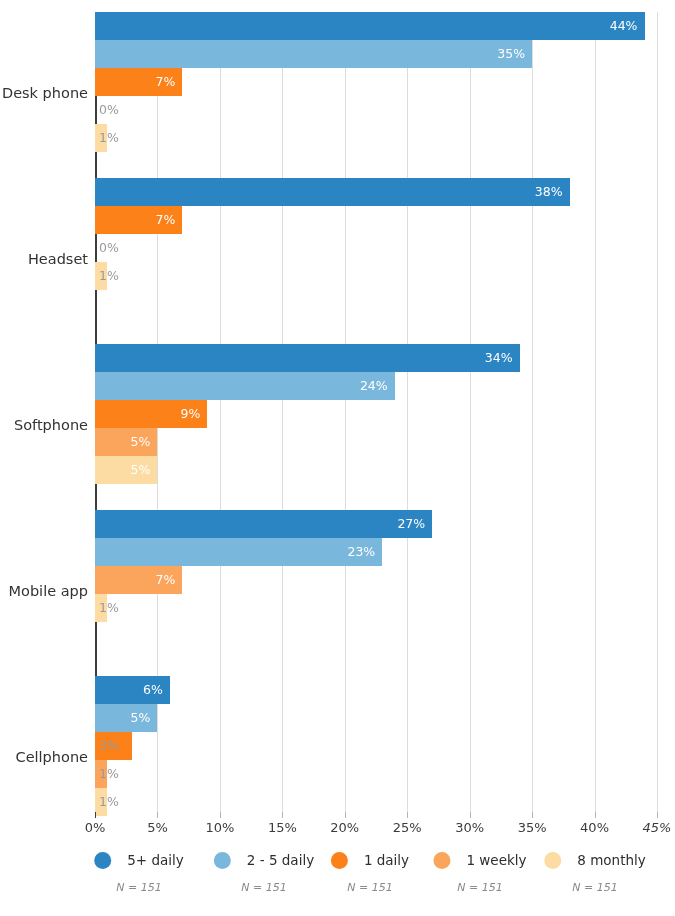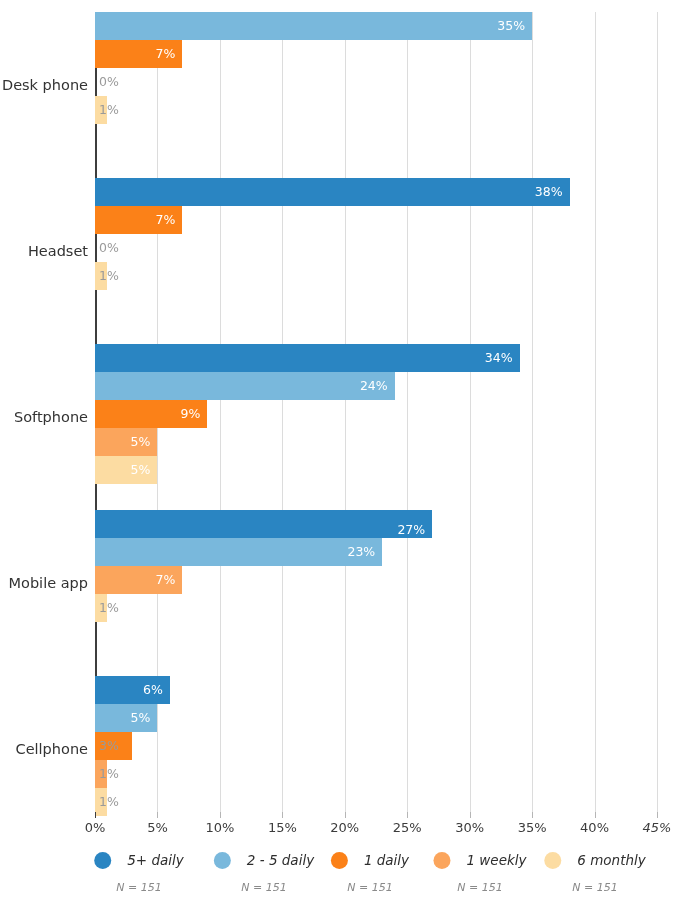--- a/index.html
+++ b/index.html
@@ -91,21 +91,21 @@
     right: 0;
     width: 88px;
     text-align: right;
     font-size: 14.5px;
     color: #333333;
     white-space: nowrap;
   }
   .cat-labels-col {
     position: absolute;
     left: 0;
-    top: 16px;
+    top: 24px;
     width: 88px;
     height: 800px;
   }
 
   
   .xaxis {
     position: absolute;
     left: 95px;
     top: 812px;
     width: 562px;
@@ -141,21 +141,20 @@
     top: 0;
     display: flex;
     flex-direction: column;
     align-items: center;
   }
   .legend-top {
     display: flex;
     align-items: center;
     gap: 16px;
     height: 24px;
-    font-style: italic;
   }
   .legend-swatch {
     width: 17px;
     height: 17px;
     border-radius: 50%;
     flex: none;
   }
   .legend-text {
     font-size: 13.5px;
     color: #2e2e2e;
@@ -190,20 +189,24 @@
         <div class="gridline" style="left: 249.778px;"></div>
         <div class="gridline" style="left: 312.222px;"></div>
         <div class="gridline" style="left: 374.667px;"></div>
         <div class="gridline" style="left: 437.111px;"></div>
         <div class="gridline" style="left: 499.556px;"></div>
         <div class="gridline" style="left: 562px;"></div>
       </div>
     <div class="axis-line"></div>
   <div class="group" style="top: 0px; height: 140px;">
         <div class="bar-row">
+          <div class="bar" style="width: 549.511px; background: rgb(42, 133, 194);"></div>
+          <div class="bar-label inside" style="left: 549.511px;">44%</div>
+        </div>
+        <div class="bar-row">
           <div class="bar" style="width: 437.111px; background: rgb(121, 184, 220);"></div>
           <div class="bar-label inside" style="left: 437.111px;">35%</div>
         </div>
         <div class="bar-row">
           <div class="bar" style="width: 87.4222px; background: rgb(251, 129, 24);"></div>
           <div class="bar-label inside" style="left: 87.4222px;">7%</div>
         </div>
         <div class="bar-row">
           <div class="bar-label outside" style="left: 0px; color: rgb(154, 154, 154);">0%</div>
         </div>
@@ -247,21 +250,21 @@
           <div class="bar-label inside" style="left: 62.4444px;">5%</div>
         </div>
         <div class="bar-row">
           <div class="bar" style="width: 62.4444px; background: rgb(252, 220, 162);"></div>
           <div class="bar-label inside" style="left: 62.4444px;">5%</div>
         </div>
       </div>
       <div class="group" style="top: 498px; height: 140px;">
         <div class="bar-row">
           <div class="bar" style="width: 337.2px; background: rgb(42, 133, 194);"></div>
-          <div class="bar-label inside" style="left: 337.2px; margin-top: 6px;">27%</div>
+          <div class="bar-label inside" style="left: 337.2px;">27%</div>
         </div>
         <div class="bar-row">
           <div class="bar" style="width: 287.244px; background: rgb(121, 184, 220);"></div>
           <div class="bar-label inside" style="left: 287.244px;">23%</div>
         </div>
         <div class="bar-row">
           <div class="bar" style="width: 87.4222px; background: rgb(251, 165, 92);"></div>
           <div class="bar-label inside" style="left: 87.4222px;">7%</div>
         </div>
         <div class="bar-row">
@@ -341,19 +344,19 @@
       <div class="legend-entry" style="left: 480px; transform: translateX(-50%);">
         <div class="legend-top">
           <span class="legend-swatch" style="background: rgb(251, 165, 92);"></span>
           <span class="legend-text">1 weekly</span>
         </div>
         <div class="legend-n">N = 151</div>
       </div>
       <div class="legend-entry" style="left: 595px; transform: translateX(-50%);">
         <div class="legend-top">
           <span class="legend-swatch" style="background: rgb(252, 220, 162);"></span>
-          <span class="legend-text">6 monthly</span>
+          <span class="legend-text">8 monthly</span>
         </div>
         <div class="legend-n">N = 151</div>
       </div>
     </div>
 
 </div>
 
 </body></html>

